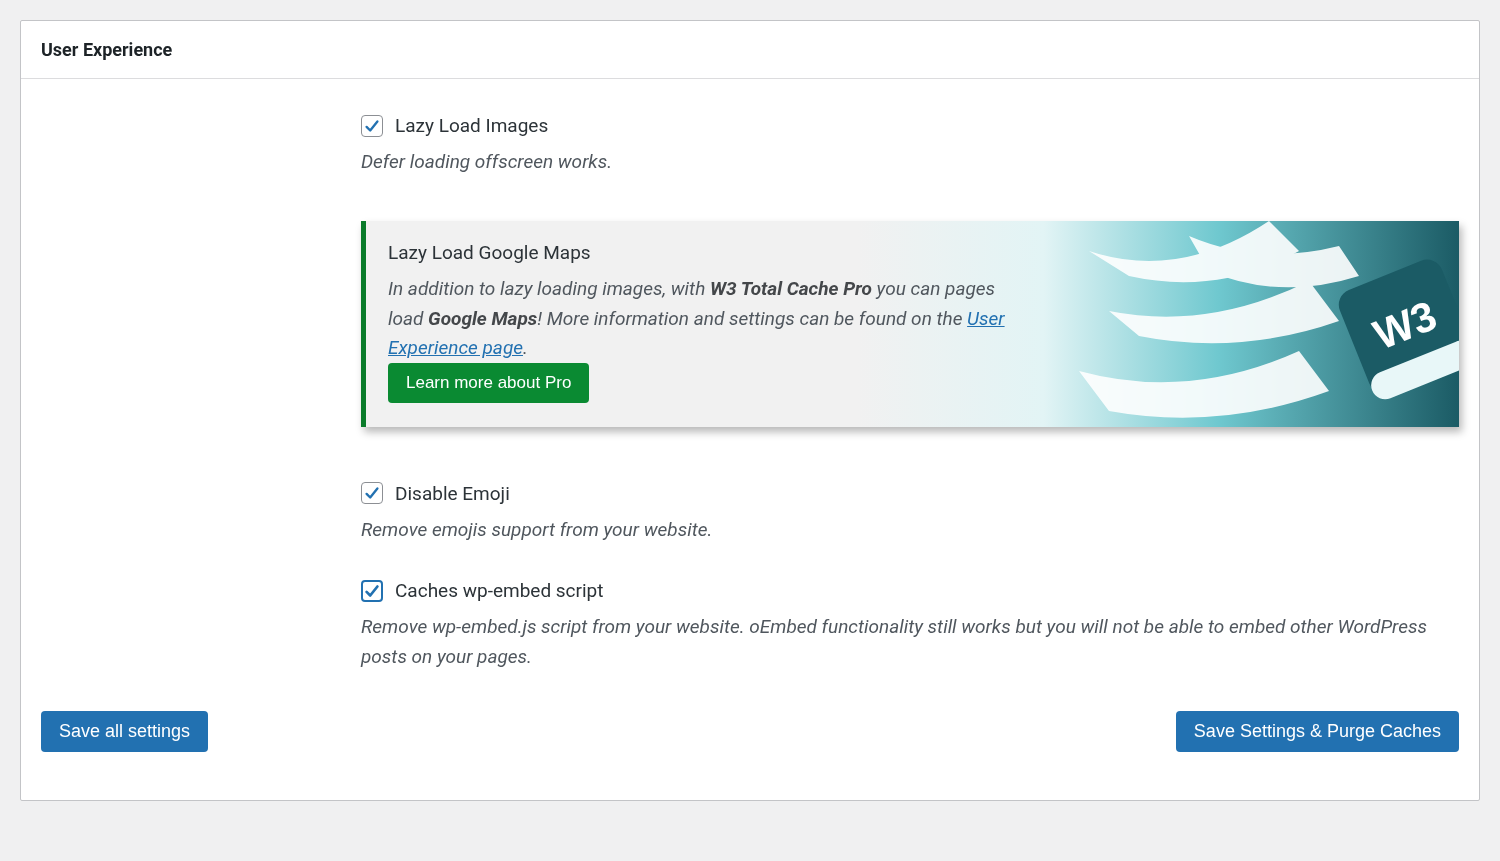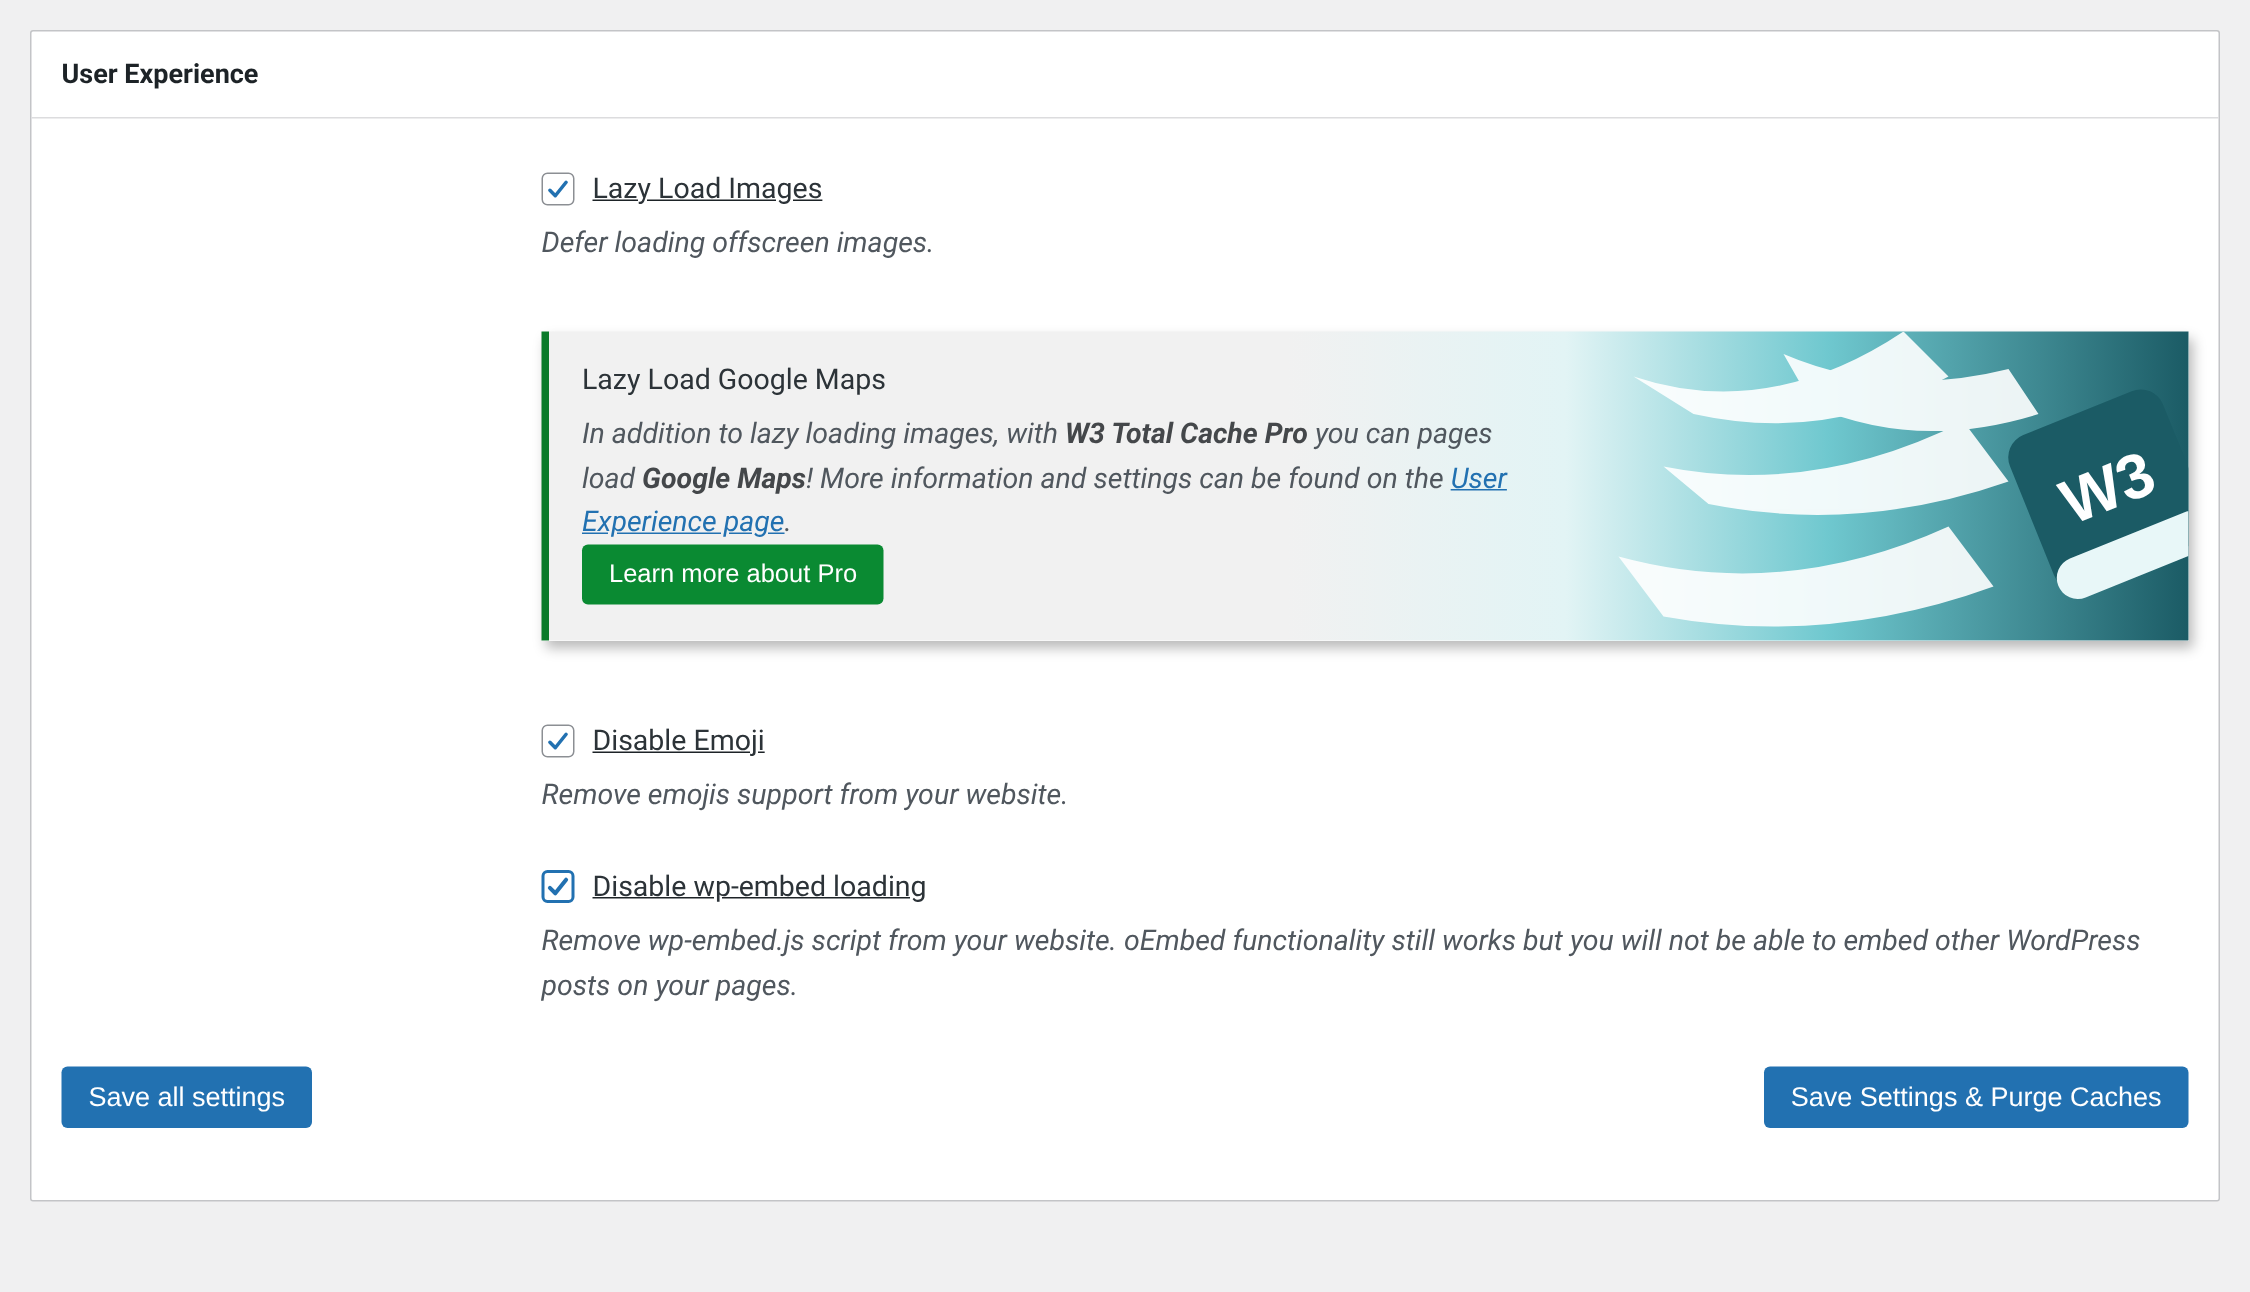--- a/index.html
+++ b/index.html
@@ -24,23 +24,22 @@
     font-weight: 700;
   }
   .panel-body {
     padding: 0 20px 0 340px;
   }
   .opt-row {
     margin-top: 35px;
   }
   .chk-line {
     display: flex;
-    align-items: flex-end;
+    align-items: center;
     gap: 12px;
-    text-decoration: underline;
   }
   .chk {
     width: 22px;
     height: 22px;
     border: 1px solid #8c8f94;
     border-radius: 4px;
     background: #fff;
     display: inline-flex;
     align-items: center;
     justify-content: center;
@@ -140,21 +139,21 @@
 
     <div class="opt-row">
       <div class="chk-line">
         <span class="chk">
           <svg viewBox="0 0 20 20">
               <polyline points="4,11 8,15 16,5" fill="none" stroke="#2271b1" stroke-width="2.6" stroke-linecap="round" stroke-linejoin="round"></polyline>
             </svg>
         </span>
         <span class="chk-label">Lazy Load Images</span>
       </div>
-      <div class="desc">Defer loading offscreen images.</div>
+      <div class="desc">Defer loading offscreen works.</div>
     </div>
 
     <div class="pro-box">
       <svg class="pro-art" viewBox="0 0 420 220" preserveAspectRatio="xMaxYMid slice">
         <g fill="#fff" opacity="0.9">
           <path d="M 50 30 Q 140 60 230 0 L 260 30 Q 180 75 90 55 Z"></path>
           <path d="M 70 90 Q 170 110 270 60 L 300 100 Q 200 135 100 115 Z"></path>
           <path d="M 40 150 Q 150 180 260 130 L 290 170 Q 180 210 70 190 Z"></path>
           <path d="M 150 15 Q 220 45 300 25 L 320 55 Q 240 80 170 50 Z"></path>
         </g>
@@ -183,21 +182,21 @@
       <div class="desc">Remove emojis support from your website.</div>
     </div>
 
     <div class="opt-row">
       <div class="chk-line">
         <span class="chk focused">
           <svg viewBox="0 0 20 20">
               <polyline points="4,11 8,15 16,5" fill="none" stroke="#2271b1" stroke-width="3" stroke-linecap="round" stroke-linejoin="round"></polyline>
             </svg>
         </span>
-        <span class="chk-label">Disable wp-embed loading</span>
+        <span class="chk-label">Caches wp-embed script</span>
       </div>
       <div class="desc">Remove wp-embed.js script from your website. oEmbed functionality still works but you will not be able to embed other WordPress posts on your pages.</div>
     </div>
 
   </div>
 
   <div class="footer-row">
     <button class="btn-blue">Save all settings</button>
     <button class="btn-blue">Save Settings &amp; Purge Caches</button>
   </div>

